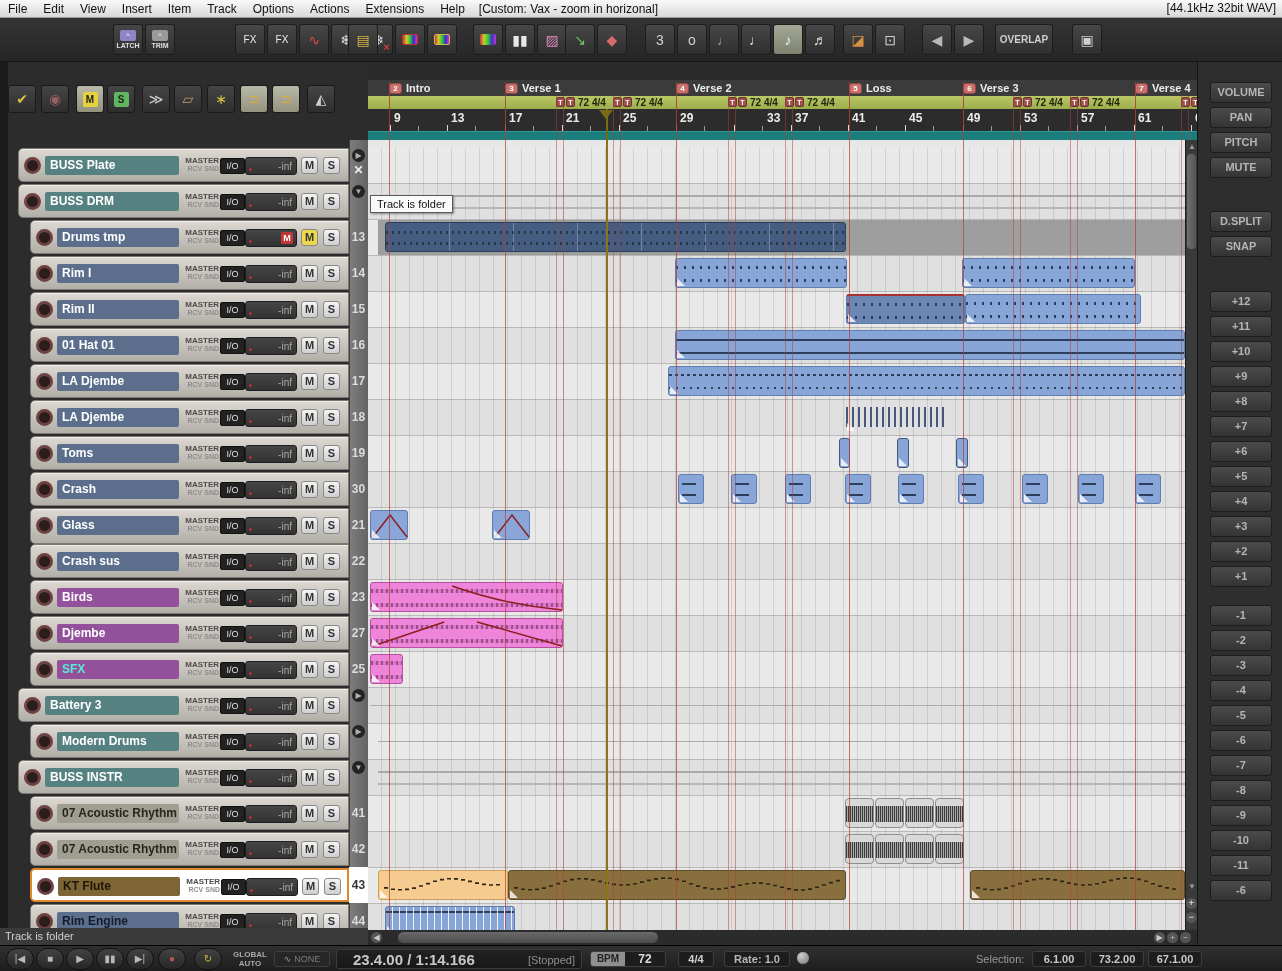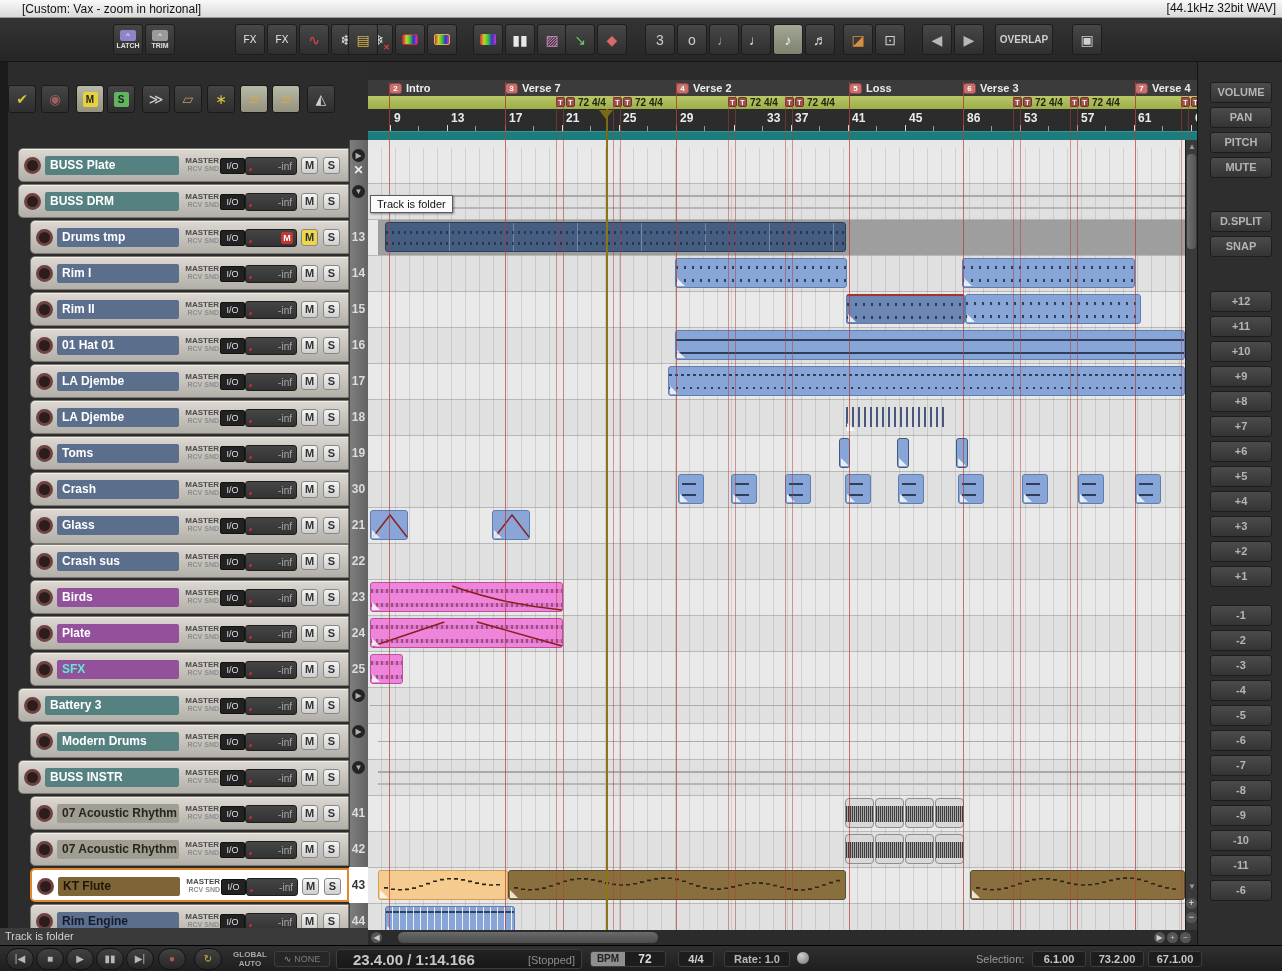--- a/index.html
+++ b/index.html
@@ -135,20 +135,32 @@
   #tp-sellabel{position:absolute;left:976px;top:7px;font:11px/12px "Liberation Sans",sans-serif;color:#9a9a9a;}
   .selval{position:absolute;top:5px;width:54px;height:16px;background:#1d1d1d;border:1px solid #3d3d3d;border-radius:3px;color:#c8c8c8;font:bold 11px/14px "Liberation Sans",sans-serif;text-align:center;}
   #sel1{left:1032px;} #sel2{left:1090px;} #sel3{left:1148px;}
 </style>
 </head>
 <body>
 
 <div id="app">
 
   <div id="menubar">
+    <div id="menu-items">
+        <div class="menu-item">File</div>
+        <div class="menu-item">Edit</div>
+        <div class="menu-item">View</div>
+        <div class="menu-item">Insert</div>
+        <div class="menu-item">Item</div>
+        <div class="menu-item">Track</div>
+        <div class="menu-item">Options</div>
+        <div class="menu-item">Actions</div>
+        <div class="menu-item">Extensions</div>
+        <div class="menu-item">Help</div>
+      </div>
     <span id="menu-custom">[Custom: Vax - zoom in horizonal]</span>
     <span id="menu-format">[44.1kHz 32bit WAV]</span>
   </div>
 
   <div id="toolbar">
       <div class="tb-group" style="left: 113px; top: 6px;">
         <div class="tb-btn">
           <div class="gbox" style="background: rgb(143, 132, 200);">^</div>
           <div class="tb-lbl">LATCH</div>
         </div>
@@ -485,33 +497,33 @@
         <div class="tio" style="left: 189px;">I/O</div>
         <div class="tfader" style="left: 214px;">
           <div class="fval">-inf</div>
         </div>
         <div class="tms" style="left: 270px;">M</div>
         <div class="tms" style="left: 292px;">S</div>
       </div>
       <div class="numcell" style="top: 517px;">23</div>
       <div class="trow" style="left: 30px; top: 554px; width: 319px; height: 34px;">
         <div class="rec"></div>
-        <div class="tname" style="background: rgb(147, 81, 156); color: rgb(255, 255, 255); width: 122px;">Plate</div>
-        <div class="tmaster" style="left: 150px;">
-          <div class="tm1">MASTER</div>
-          <div class="tm2">RCV SND</div>
-        </div>
-        <div class="tio" style="left: 189px;">I/O</div>
-        <div class="tfader" style="left: 214px;">
-          <div class="fval">-inf</div>
-        </div>
-        <div class="tms" style="left: 270px;">M</div>
-        <div class="tms" style="left: 292px;">S</div>
-      </div>
-      <div class="numcell" style="top: 553px;">24</div>
+        <div class="tname" style="background: rgb(147, 81, 156); color: rgb(255, 255, 255); width: 122px;">Djembe</div>
+        <div class="tmaster" style="left: 150px;">
+          <div class="tm1">MASTER</div>
+          <div class="tm2">RCV SND</div>
+        </div>
+        <div class="tio" style="left: 189px;">I/O</div>
+        <div class="tfader" style="left: 214px;">
+          <div class="fval">-inf</div>
+        </div>
+        <div class="tms" style="left: 270px;">M</div>
+        <div class="tms" style="left: 292px;">S</div>
+      </div>
+      <div class="numcell" style="top: 553px;">27</div>
       <div class="trow" style="left: 30px; top: 590px; width: 319px; height: 34px;">
         <div class="rec"></div>
         <div class="tname" style="background: rgb(147, 81, 156); color: #5eead4; width: 122px;">SFX</div>
         <div class="tmaster" style="left: 150px;">
           <div class="tm1">MASTER</div>
           <div class="tm2">RCV SND</div>
         </div>
         <div class="tio" style="left: 189px;">I/O</div>
         <div class="tfader" style="left: 214px;">
           <div class="fval">-inf</div>
@@ -634,21 +646,21 @@
     </div>
 
   <div id="ruler">
     <div id="r-markers">
         <div class="mflag" style="left: 21px;">
           <div class="mnum">2</div>
           <div class="mlabel">Intro</div>
         </div>
         <div class="mflag" style="left: 137px;">
           <div class="mnum">3</div>
-          <div class="mlabel">Verse 7</div>
+          <div class="mlabel">Verse 1</div>
         </div>
         <div class="mflag" style="left: 308px;">
           <div class="mnum">4</div>
           <div class="mlabel">Verse 2</div>
         </div>
         <div class="mflag" style="left: 481px;">
           <div class="mnum">5</div>
           <div class="mlabel">Loss</div>
         </div>
         <div class="mflag" style="left: 595px;">
@@ -706,21 +718,21 @@
         <div class="btickm" style="left: 394px;"></div>
         <div class="bnum" style="left: 427px;">37</div>
         <div class="btick" style="left: 423px;"></div>
         <div class="btickm" style="left: 451px;"></div>
         <div class="bnum" style="left: 484px;">41</div>
         <div class="btick" style="left: 480px;"></div>
         <div class="btickm" style="left: 508px;"></div>
         <div class="bnum" style="left: 541px;">45</div>
         <div class="btick" style="left: 537px;"></div>
         <div class="btickm" style="left: 565px;"></div>
-        <div class="bnum" style="left: 599px;">86</div>
+        <div class="bnum" style="left: 599px;">49</div>
         <div class="btick" style="left: 595px;"></div>
         <div class="btickm" style="left: 623px;"></div>
         <div class="bnum" style="left: 656px;">53</div>
         <div class="btick" style="left: 652px;"></div>
         <div class="btickm" style="left: 680px;"></div>
         <div class="bnum" style="left: 713px;">57</div>
         <div class="btick" style="left: 709px;"></div>
         <div class="btickm" style="left: 737px;"></div>
         <div class="bnum" style="left: 770px;">61</div>
         <div class="btick" style="left: 766px;"></div>

